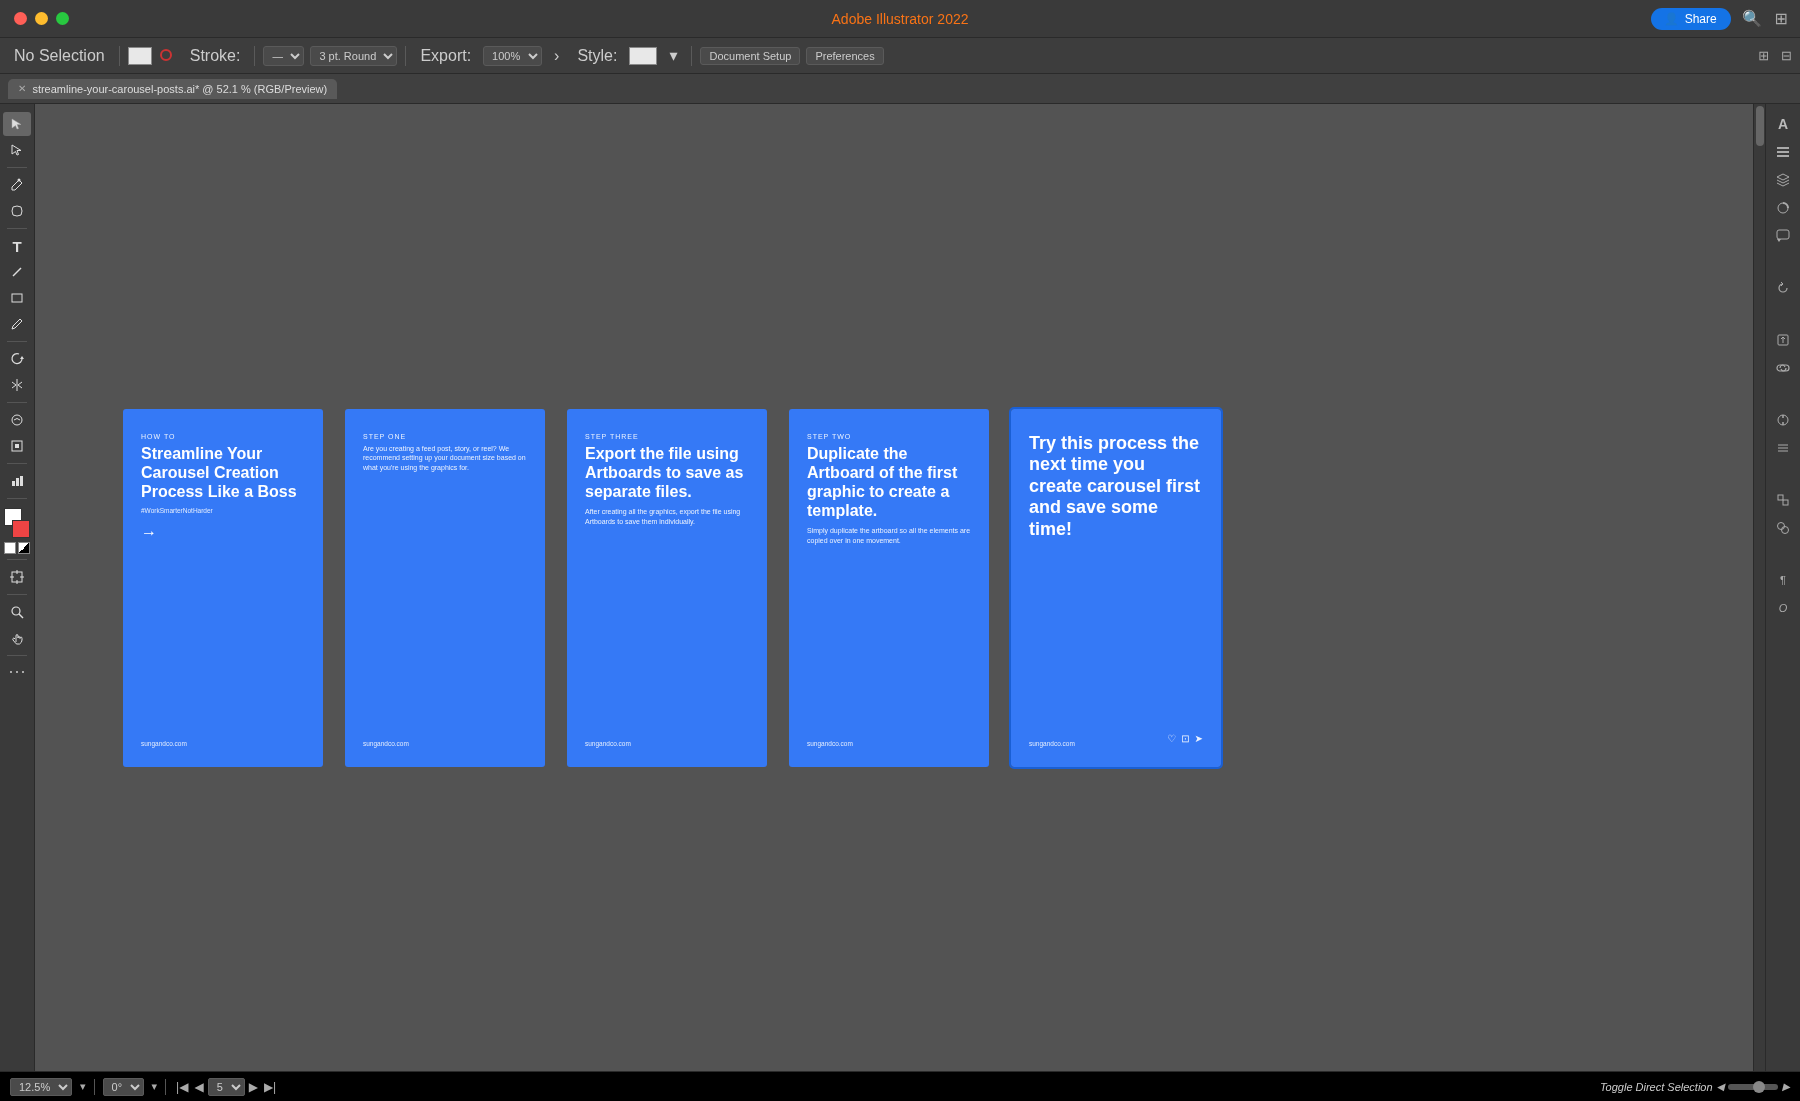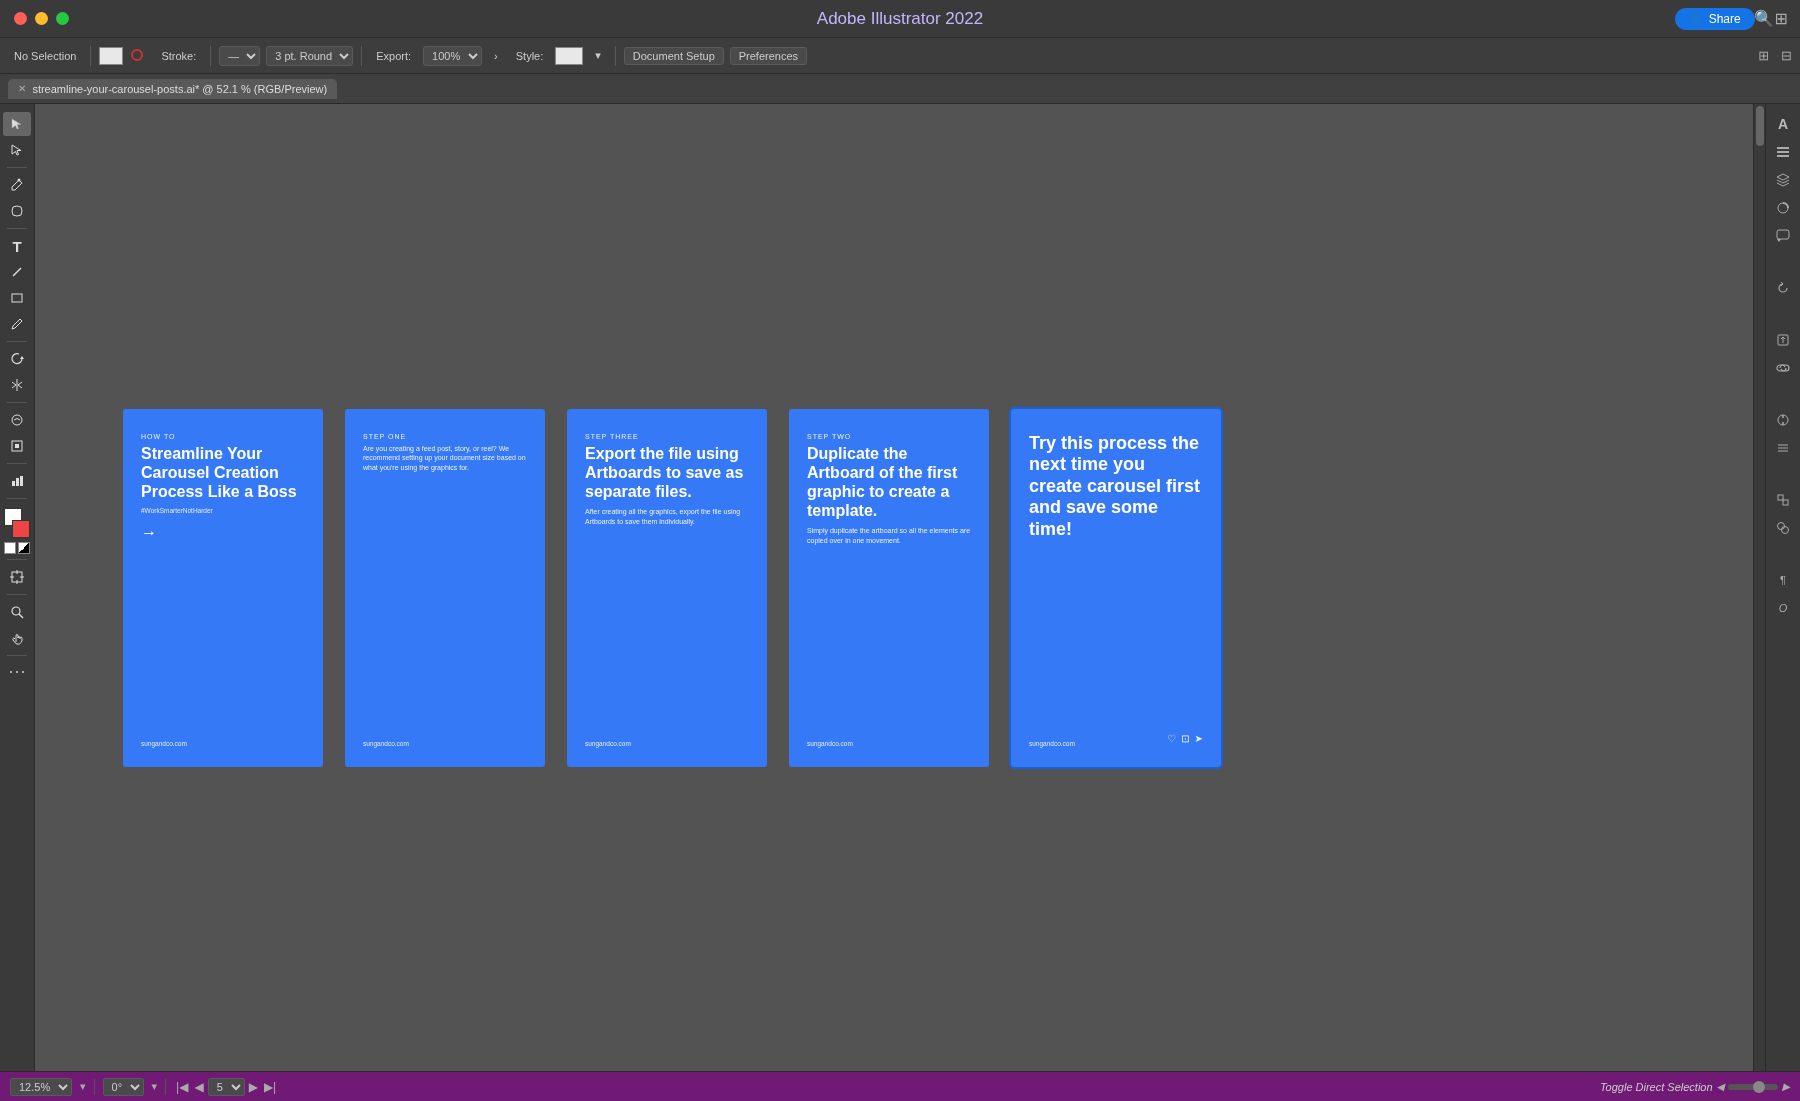--- a/index.html
+++ b/index.html
@@ -25,28 +25,29 @@
       border-radius: 50%;
       cursor: pointer;
     }
     .tl-red { background: #ff5f57; }
     .tl-yellow { background: #febc2e; }
     .tl-green { background: #28c840; }
     .title-center {
       position: absolute;
       left: 50%;
       transform: translateX(-50%);
-      font-size: 17px;
-      color: #c4b5fd;
+      font-size: 14px;
+      color: #f97316;
     }
     .titlebar-right {
       margin-left: auto;
       display: flex;
       align-items: center;
       padding-right: 12px;
+      gap: 12px;
     }
     .share-btn {
       background: #1473e6;
       color: white;
       border: none;
       border-radius: 14px;
       padding: 4px 14px;
       font-size: 12px;
       cursor: pointer;
       display: flex;
@@ -69,21 +70,21 @@
       height: 36px;
       background: #3d3d3d;
       display: flex;
       align-items: center;
       padding: 0 8px;
       gap: 6px;
       border-bottom: 1px solid #2a2a2a;
     }
     .toolbar-item {
       color: #ccc;
-      font-size: 11px;
+      font-size: 16px;
       padding: 2px 6px;
       cursor: pointer;
       white-space: nowrap;
     }
     .toolbar-select {
       background: #4a4a4a;
       border: 1px solid #5a5a5a;
       color: #ccc;
       font-size: 11px;
       padding: 2px 4px;
@@ -313,21 +314,21 @@
     .card-icons {
       display: flex;
       gap: 5px;
       font-size: 10px;
       opacity: 0.9;
     }
 
     
     .statusbar {
       height: 30px;
-      background: #701a75;
+      background: #000000;
       display: flex;
       align-items: center;
       padding: 0 10px;
       gap: 8px;
       border-top: 1px solid #2a2a2a;
       font-size: 11px;
       color: #ccc;
     }
     .status-select {
       background: #4a4a4a;

